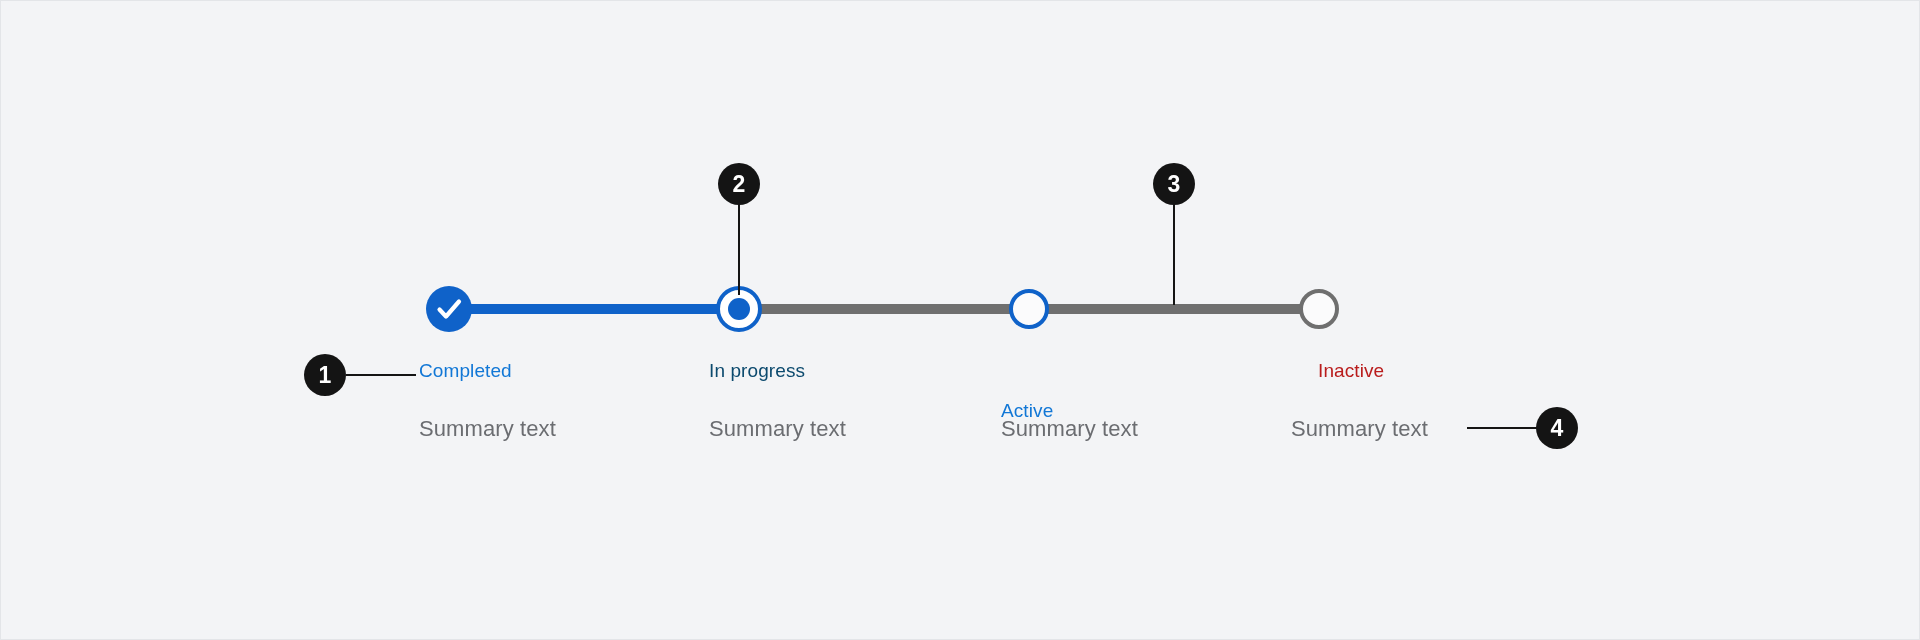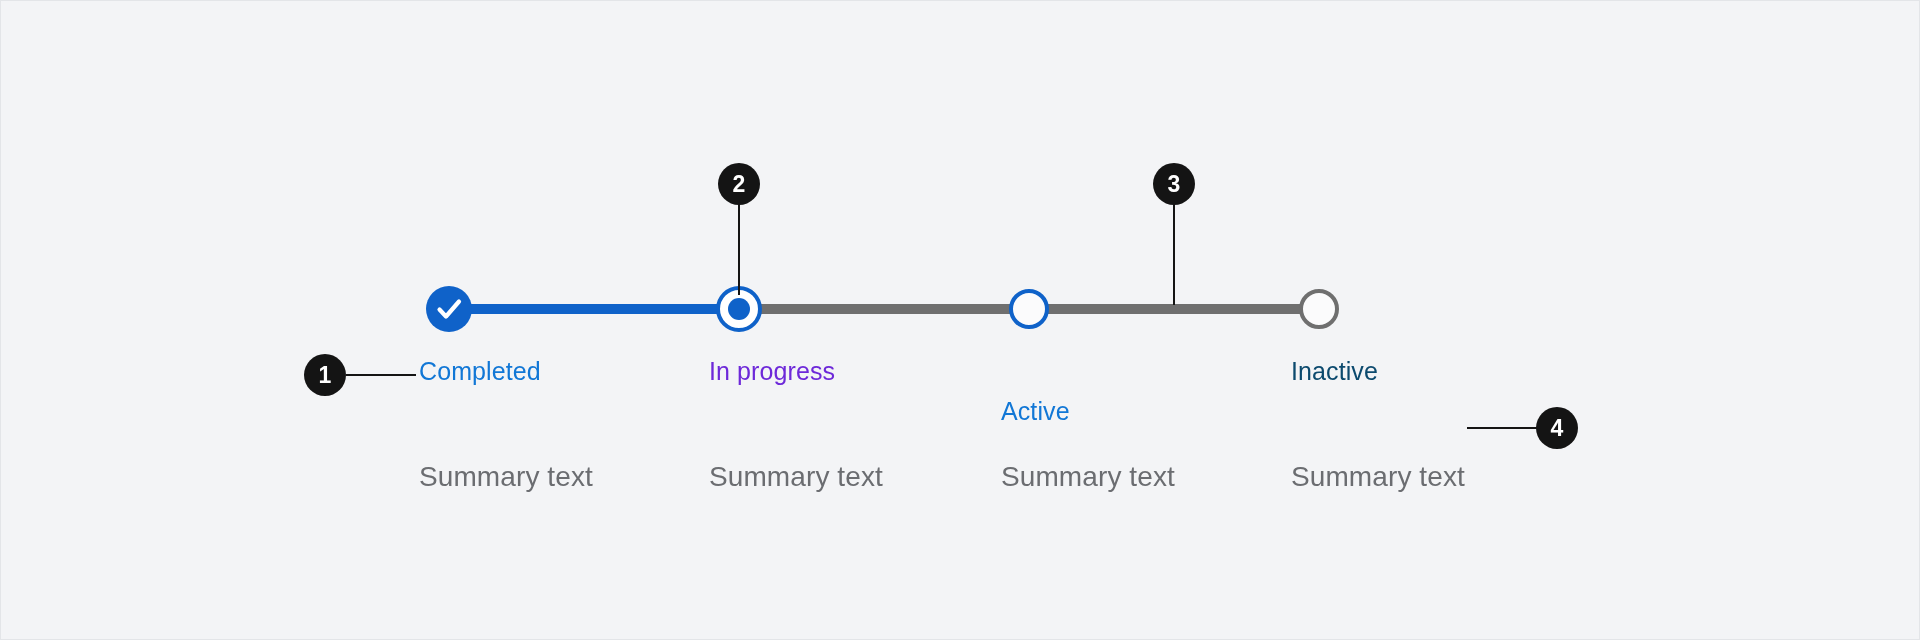--- a/index.html
+++ b/index.html
@@ -86,37 +86,36 @@
   .marker.inactive {
     width: 40px;
     height: 40px;
     background: #fbfbfc;
     border: 4px solid #6f6f6f;
   }
 
   
   .step-label {
     position: absolute;
-    font-size: 25px;
+    font-size: 19px;
     line-height: 30px;
     white-space: nowrap;
     letter-spacing: 0.1px;
   }
   .step-label.tone-link { color: #1177d6; }
-  .step-label.tone-dark { color: #6d28d9; text-align: right; }
-  .step-label.tone-muted { color: #0c4a6e; }
+  .step-label.tone-dark { color: #0c4a6e; text-align: right; }
+  .step-label.tone-muted { color: #b91c1c; margin-left: 27px; }
 
   .step-summary {
     position: absolute;
-    font-size: 28px;
+    font-size: 22px;
     line-height: 26px;
     white-space: nowrap;
     color: #6b6d71;
     letter-spacing: 0.1px;
-    margin-top: 48px;
   }
 
   
   .callout-badge {
     position: absolute;
     width: 42px;
     height: 42px;
     border-radius: 50%;
     background: #141414;
     color: #ffffff;

